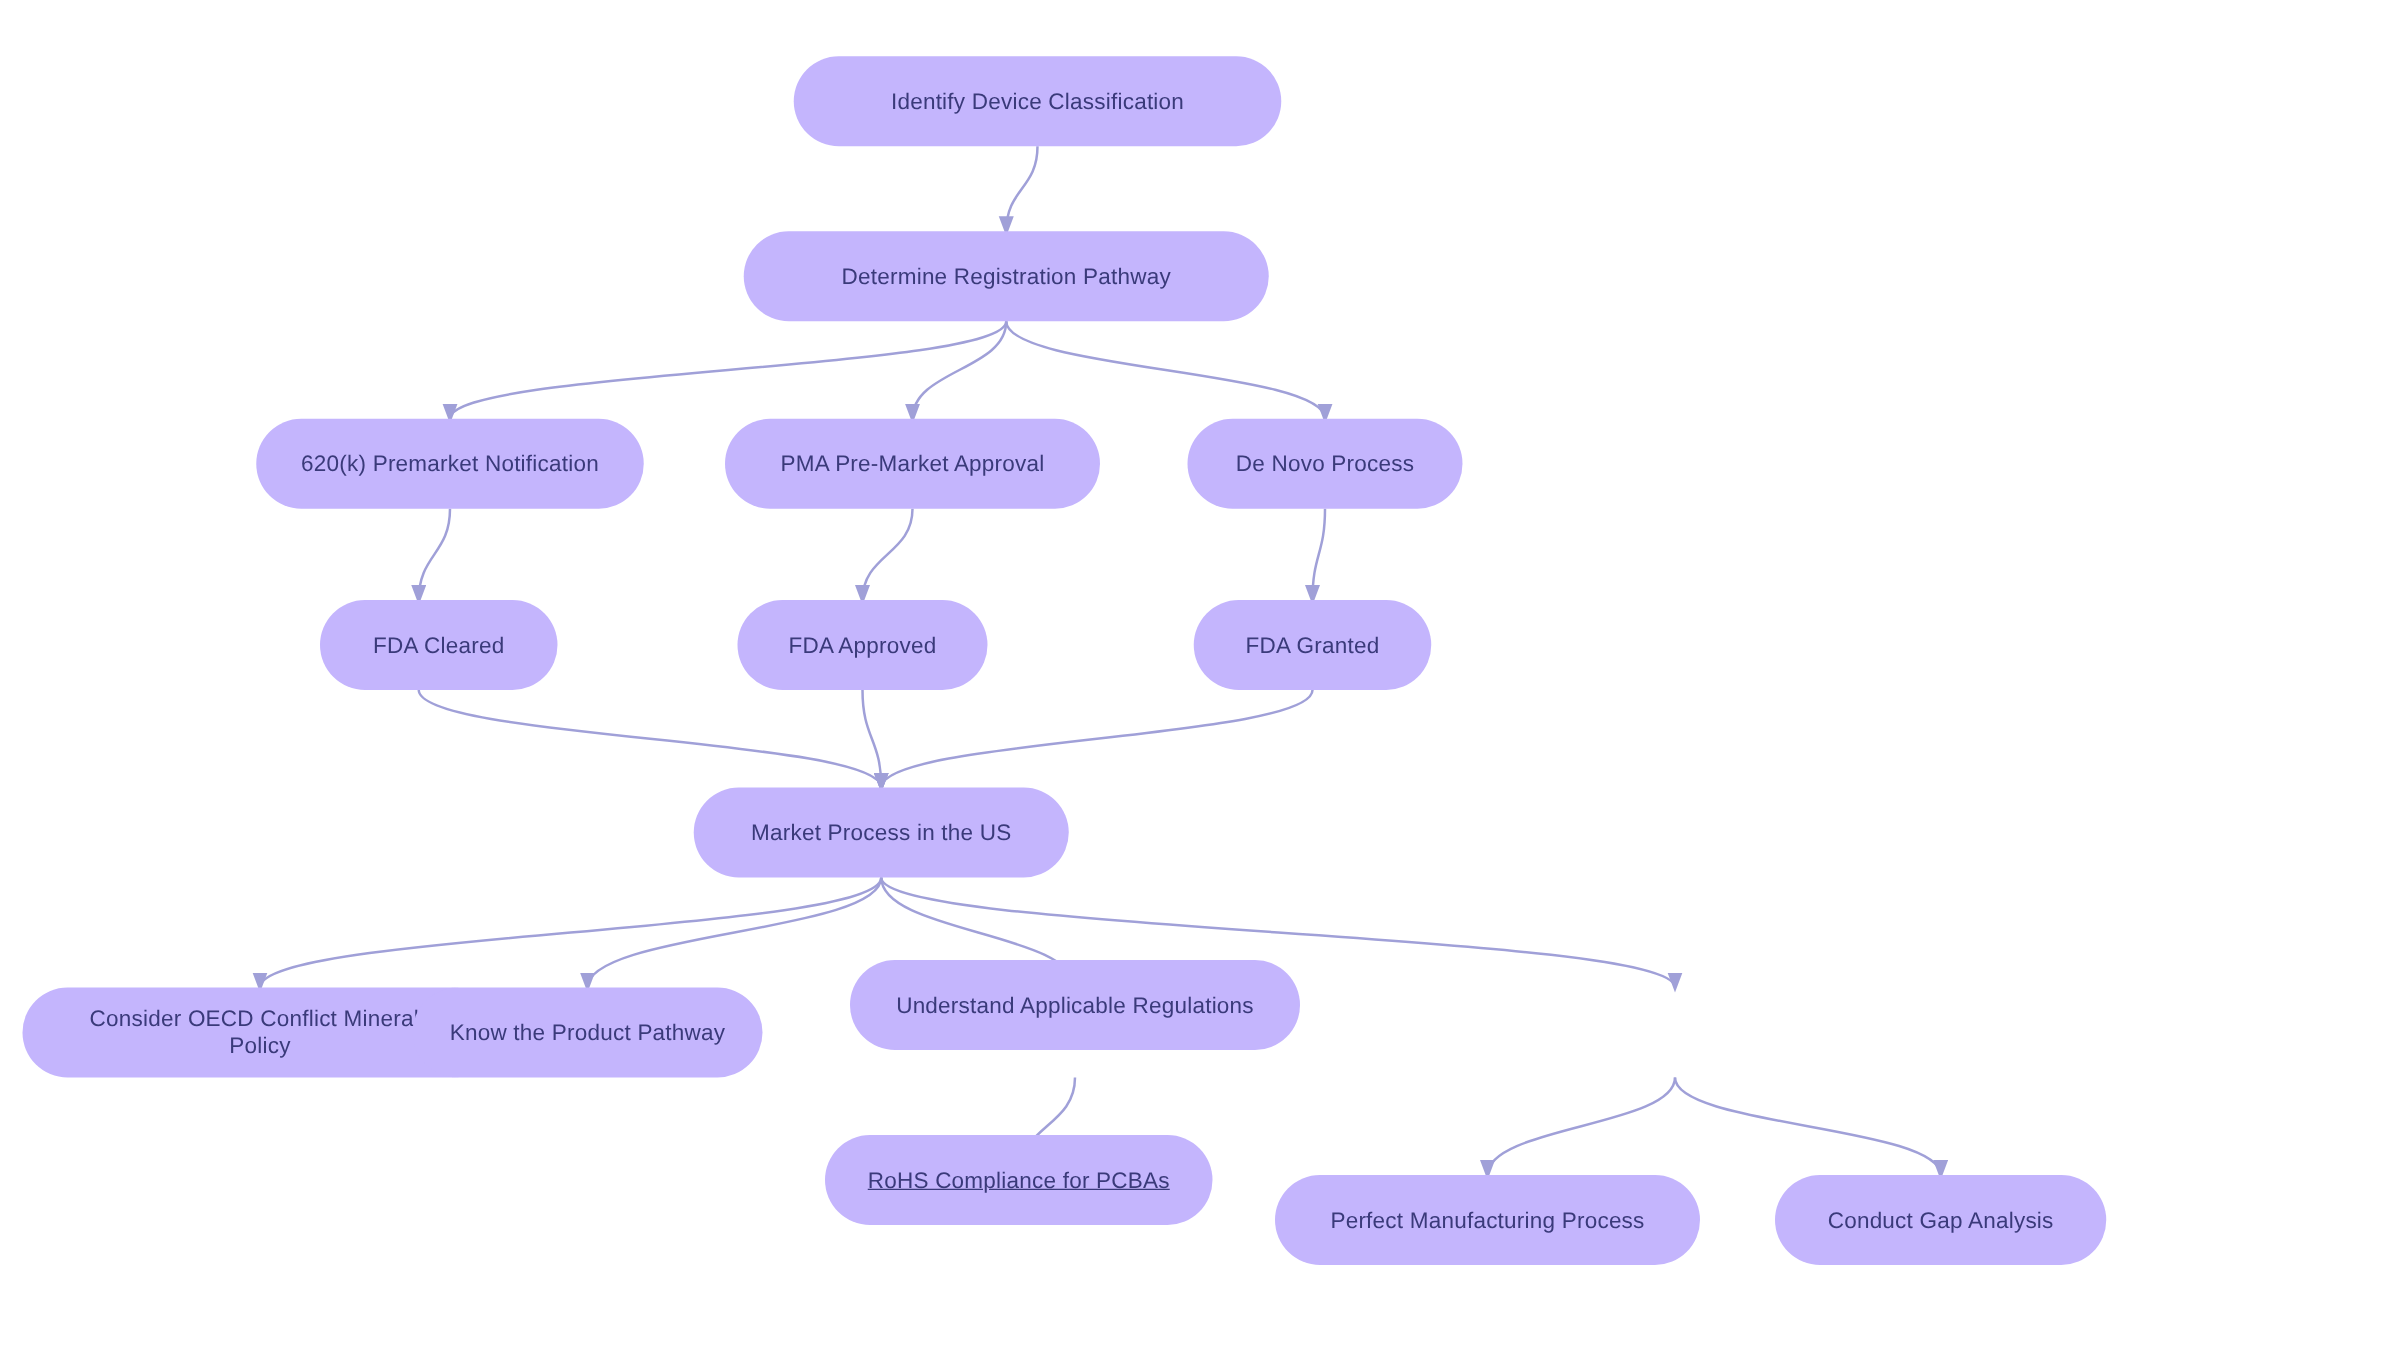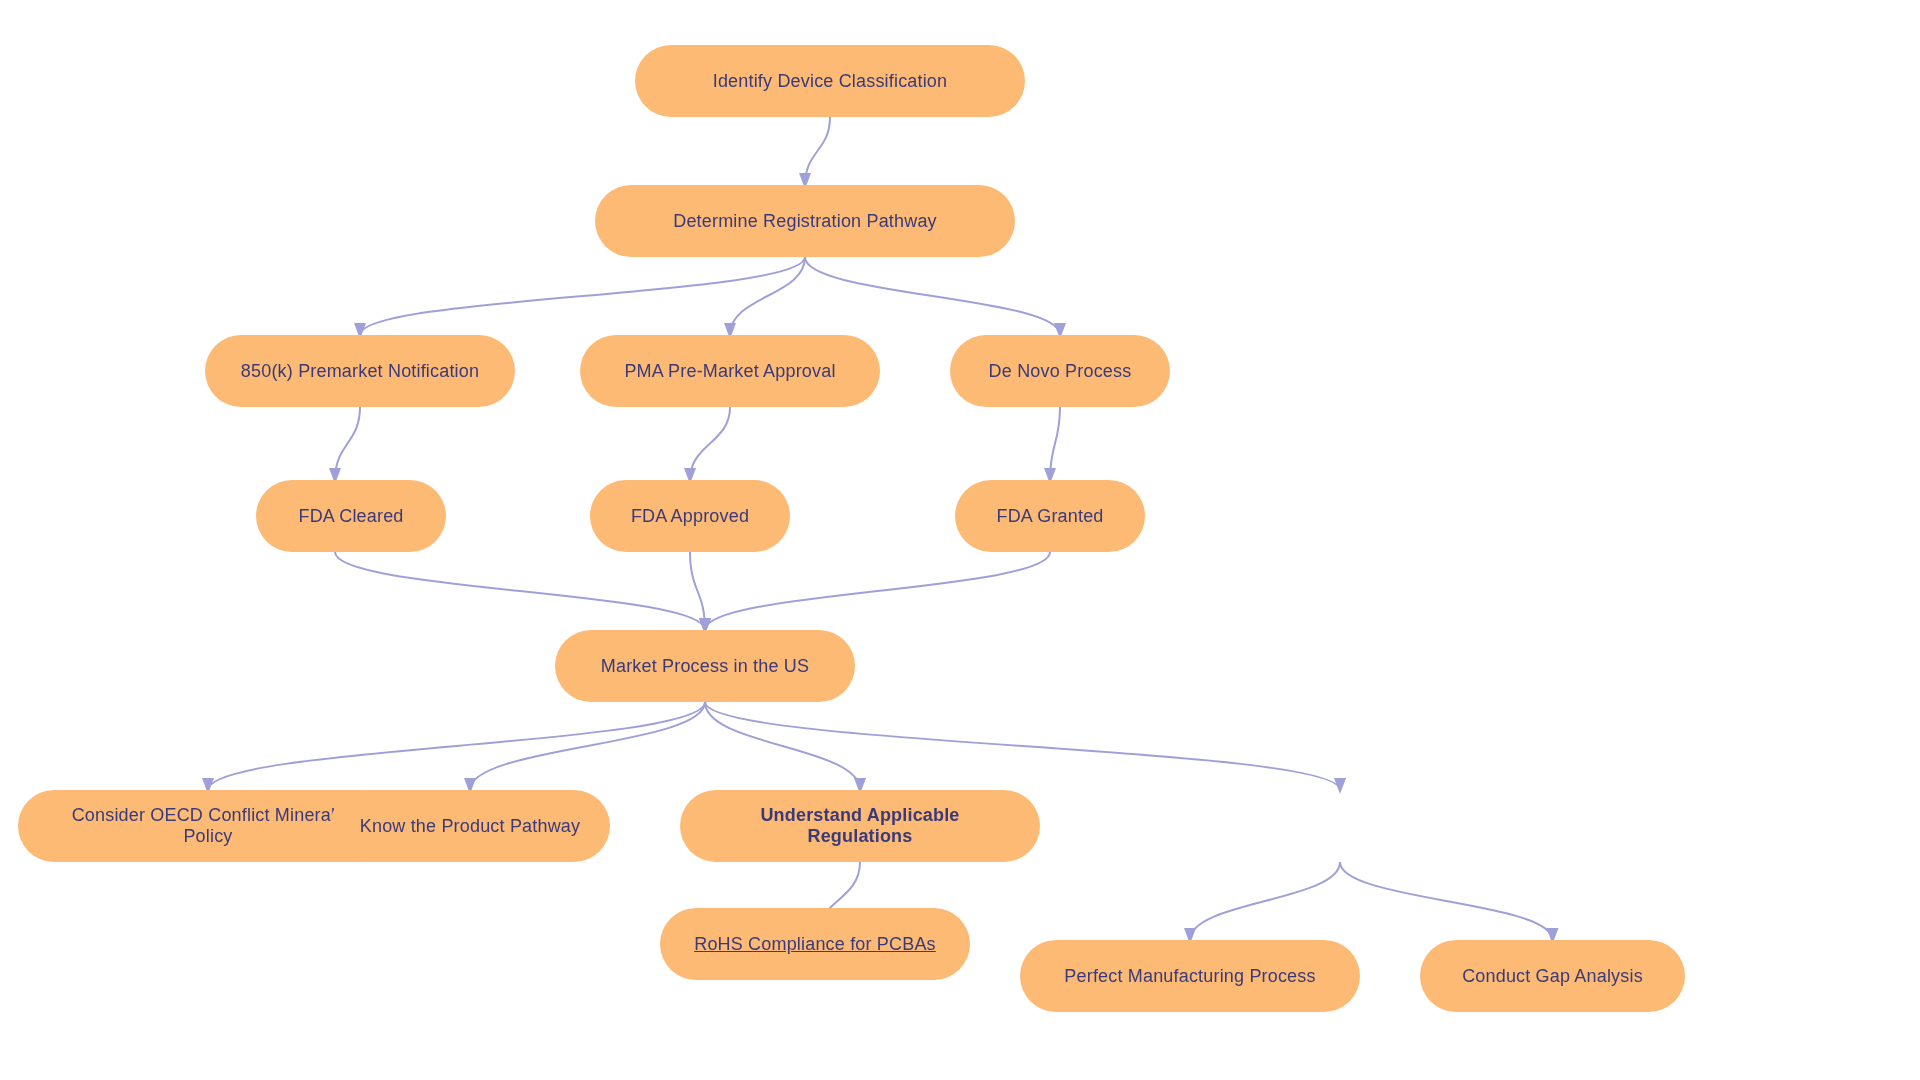--- a/index.html
+++ b/index.html
@@ -18,21 +18,21 @@
     }
     svg#lines {
       position: absolute;
       top: 0; left: 0;
       width: 1920px;
       height: 1080px;
       pointer-events: none;
     }
     .node {
       position: absolute;
-      background: #fdba74;
+      background: #c4b5fd;
       border-radius: 40px;
       display: flex;
       align-items: center;
       justify-content: center;
       text-align: center;
       color: #3a3a7a;
       font-size: 18px;
       font-weight: 500;
       padding: 6px 28px;
       letter-spacing: 0.01em;
@@ -61,26 +61,26 @@
       <path d="M 705 702 C 705 746, 208 746, 208 790" stroke="#a0a0d8" stroke-width="2" fill="none" marker-end="url(#arrowhead)"></path>
       <path d="M 705 702 C 705 746, 470 746, 470 790" stroke="#a0a0d8" stroke-width="2" fill="none" marker-end="url(#arrowhead)"></path>
       <path d="M 705 702 C 705 746, 860 746, 860 790" stroke="#a0a0d8" stroke-width="2" fill="none" marker-end="url(#arrowhead)"></path>
       <path d="M 705 702 C 705 746, 1340 746, 1340 790" stroke="#a0a0d8" stroke-width="2" fill="none" marker-end="url(#arrowhead)"></path>
       <path d="M 860 862 C 860 901, 815 901, 815 940" stroke="#a0a0d8" stroke-width="2" fill="none" marker-end="url(#arrowhead)"></path>
       <path d="M 1340 862 C 1340 901, 1190 901, 1190 940" stroke="#a0a0d8" stroke-width="2" fill="none" marker-end="url(#arrowhead)"></path>
       <path d="M 1340 862 C 1340 901, 1552.5 901, 1552.5 940" stroke="#a0a0d8" stroke-width="2" fill="none" marker-end="url(#arrowhead)"></path>
     </svg>
 <div class="node" style="left: 635px; top: 45px; width: 390px; height: 72px;">Identify Device Classification</div>
     <div class="node" style="left: 595px; top: 185px; width: 420px; height: 72px;">Determine Registration Pathway</div>
-    <div class="node" style="left: 205px; top: 335px; width: 310px; height: 72px;">850(k) Premarket Notification</div>
+    <div class="node" style="left: 205px; top: 335px; width: 310px; height: 72px;">620(k) Premarket Notification</div>
     <div class="node" style="left: 580px; top: 335px; width: 300px; height: 72px;">PMA Pre-Market Approval</div>
     <div class="node" style="left: 950px; top: 335px; width: 220px; height: 72px;">De Novo Process</div>
     <div class="node" style="left: 256px; top: 480px; width: 190px; height: 72px;">FDA Cleared</div>
     <div class="node" style="left: 590px; top: 480px; width: 200px; height: 72px;">FDA Approved</div>
     <div class="node" style="left: 955px; top: 480px; width: 190px; height: 72px;">FDA Granted</div>
     <div class="node" style="left: 555px; top: 630px; width: 300px; height: 72px;">Market Process in the US</div>
     <div class="node" style="left: 18px; top: 790px; width: 380px; height: 72px;">Consider OECD Conflict Minerals Policy</div>
     <div class="node" style="left: 330px; top: 790px; width: 280px; height: 72px;">Know the Product Pathway</div>
-    <div class="node" style="left: 680px; top: 790px; width: 360px; height: 72px; font-weight: bold;">Understand Applicable Regulations</div>
+    <div class="node" style="left: 680px; top: 768px; width: 360px; height: 72px;">Understand Applicable Regulations</div>
     <div class="node" style="left: 660px; top: 908px; width: 310px; height: 72px; text-decoration: underline;">RoHS Compliance for PCBAs</div>
     <div class="node" style="left: 1020px; top: 940px; width: 340px; height: 72px;">Perfect Manufacturing Process</div>
     <div class="node" style="left: 1420px; top: 940px; width: 265px; height: 72px;">Conduct Gap Analysis</div>
   </div>
 
 </body></html>

